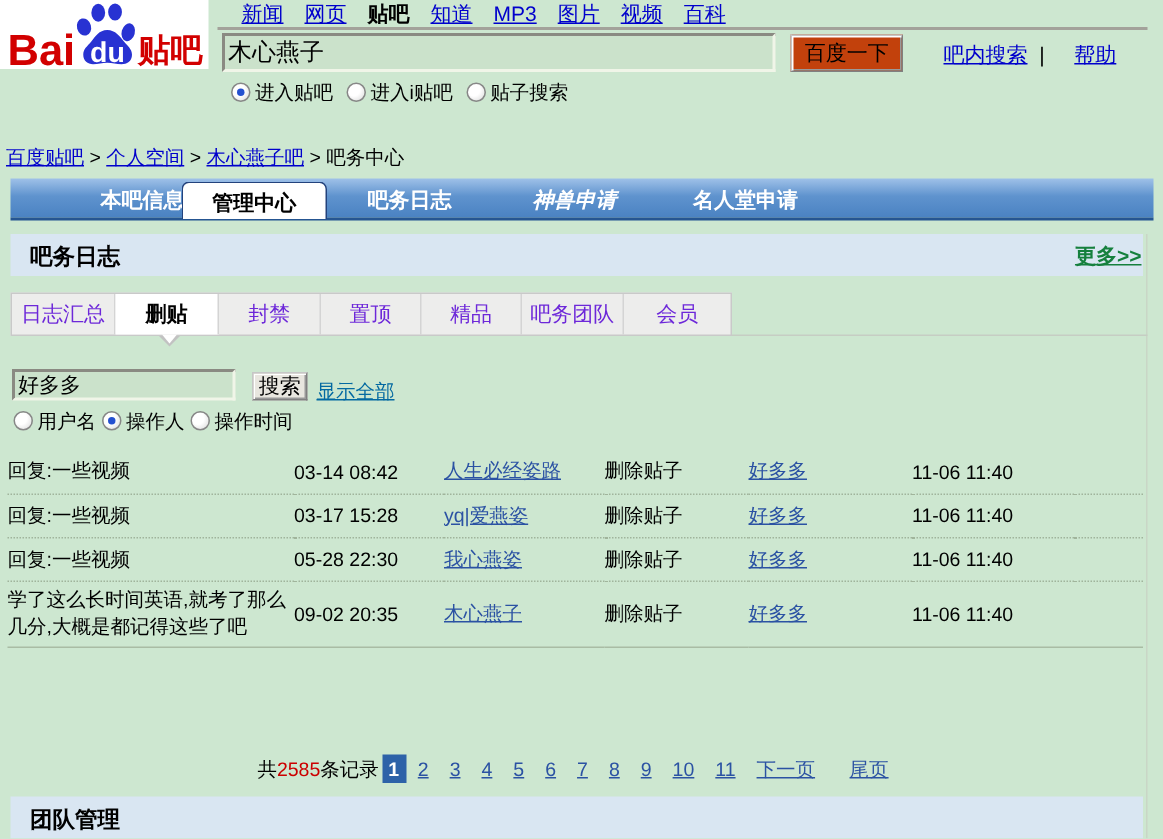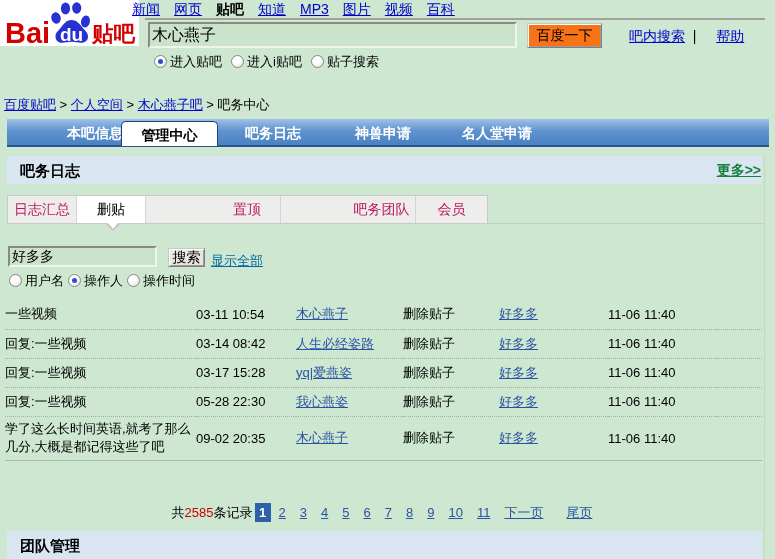--- a/index.html
+++ b/index.html
@@ -5,48 +5,48 @@
 * { margin:0; padding:0; box-sizing:border-box; }
 html,body { width:775px; height:559px; overflow:hidden; }
 body { background:#cde7d0; font-family:"Liberation Sans",sans-serif; font-size:14px; color:#000; position:relative; }
 a { text-decoration:underline; }
 .abs { position:absolute; }
 .blu { color:#0000cc;margin-left:12px; }
 .lnk { color:#0369a1; }
 
 #logobox { left:0; top:0; width:139px; height:46px; background:#fff; }
 
-#topnav { left:132px; top:1px; white-space:nowrap; }
+#topnav { left:161px; top:1px; white-space:nowrap; }
 #topnav a { color:#0000cc; margin-right:14px; }
 #topnav b { color:#000; margin-right:14px; text-decoration:none; }
 #navline { left:145px; top:18px; width:620px; height:2px; background:#a3a29a; }
 
 #sinput1 { left:148px; top:22px; width:369px; height:26px; background:#cbe2cb; border-top:2px solid #8a8a82; border-left:2px solid #8a8a82; border-bottom:2px solid #f0f5e8; border-right:2px solid #f0f5e8; font-size:16px; line-height:22px; padding:0 2px; font-family:"Liberation Sans",sans-serif; color:#000; }
-#btn1 { left:527px; top:23px; width:75px; height:25px; background:#f97316; border:1px solid #808080; border-top-color:#c6c6c6; border-left-color:#c6c6c6; box-shadow:inset 1px 1px 0 #ffffff, inset -1px -1px 0 #9a9a9a; text-align:center; line-height:23px; font-size:14px; }
+#btn1 { left:527px; top:23px; width:75px; height:25px; background:#c2410c; border:1px solid #808080; border-top-color:#c6c6c6; border-left-color:#c6c6c6; box-shadow:inset 1px 1px 0 #ffffff, inset -1px -1px 0 #9a9a9a; text-align:center; line-height:23px; font-size:14px; }
 #srchlinks { left:617px; top:28px; }
 
 .radio { display:inline-block; width:13px; height:13px; border-radius:50%; background:radial-gradient(circle at 35% 35%, #ffffff 40%, #d8d8d8); border:1px solid #878787; vertical-align:-2px; margin-right:3px; position:relative; }
 .radio.on::after { content:""; position:absolute; left:3px; top:3px; width:5px; height:5px; border-radius:50%; background:#2450d0; }
 #radiorow1 { left:154px; top:53px; font-size:13px; }
 #radiorow1 span.lbl { margin-right:9px; }
 
 #crumb { left:4px; top:96px; font-size:13px; }
 #crumb a { color:#0000cc; }
 
 #tabbar { left:7px; top:119px; width:762px; height:28px; background:linear-gradient(#9fc1e8,#5f93ce 45%,#4a82c2); border-bottom:2px solid #255591; }
 .mtab { position:absolute; top:6px; color:#fff; font-weight:bold; font-size:14px; }
 #acttab { position:absolute; left:114px; top:2px; width:97px; height:25px; background:#fff; border:1px solid #23427c; border-bottom:none; border-radius:5px 5px 0 0; text-align:center; line-height:26px; font-weight:bold; font-size:14px; color:#000; }
 
 #cbox { left:7px; top:156px; width:758px; height:403px; border-right:1px solid #c9d6c6; }
 #band1 { left:7px; top:156px; width:755px; height:28px; background:#d9e6f2; }
 #band1 b { position:absolute; left:13px; top:6px; font-size:15px; }
 #more { position:absolute; right:1px; top:6px; color:#15803d; font-weight:bold; font-size:14px; }
 #subtabs { left:7px; top:195px; width:481px; height:29px; background:#ededec; border:1px solid #c9c9c9; }
 .stab { position:absolute; top:0; height:27px; line-height:27px; text-align:center; font-size:14px; border-right:1px solid #d4d4d4; }
-.stab a { color:#be185d; text-decoration:none; }
+.stab a { color:#6d28d9; text-decoration:none; }
 #notch1 { position:absolute; left:106px; top:224px; width:0; height:0; border-left:7px solid transparent; border-right:7px solid transparent; border-top:7px solid #c2c2c2; }
 #notch2 { position:absolute; left:107.5px; top:223px; width:0; height:0; border-left:5.5px solid transparent; border-right:5.5px solid transparent; border-top:6.5px solid #ffffff; }
 #sinput2 { left:8px; top:246px; width:149px; height:21px; background:#cbe2cb; border-top:2px solid #8a8a82; border-left:2px solid #8a8a82; border-bottom:2px solid #f0f5e8; border-right:2px solid #f0f5e8; font-size:14px; padding:0 2px; font-family:"Liberation Sans",sans-serif; color:#000; }
 #btn2 { left:168px; top:248px; width:37px; height:19px; background:#e8e6df; border:1px solid #808080; border-top-color:#c6c6c6; border-left-color:#c6c6c6; box-shadow:inset 1px 1px 0 #ffffff, inset -1px -1px 0 #9a9a9a; text-align:center; line-height:17px; font-size:14px; }
 #showall { left:211px; top:252px; font-size:13px; }
 #radiorow2 { left:9px; top:272px; font-size:13px; }
 #radiorow2 span.lbl { margin-right:4px; }
 
 #logtable { position:absolute; left:5px; top:300px; width:757px; border-collapse:collapse; table-layout:fixed; font-size:13px; }
 #logtable td { padding:0; vertical-align:middle; }
@@ -81,32 +81,34 @@
 <div class="abs" id="navline"></div>
 <input class="abs" id="sinput1" value="木心燕子" style="">
 <div class="abs" id="btn1">百度一下</div>
 <div class="abs" id="srchlinks"><a class="blu" href="#">吧内搜索</a>&nbsp; | &nbsp;<a class="blu" href="#">帮助</a></div>
 <div class="abs" id="radiorow1"><span class="radio on"></span><span class="lbl">进入贴吧</span><span class="radio"></span><span class="lbl">进入i贴吧</span><span class="radio"></span><span class="lbl">贴子搜索</span></div>
 <div class="abs" id="crumb"><a href="#">百度贴吧</a> &gt; <a href="#">个人空间</a> &gt; <a href="#">木心燕子吧</a> &gt; 吧务中心</div>
 <div class="abs" id="tabbar">
   <span class="mtab" style="left:60px;">本吧信息</span>
   <div id="acttab">管理中心</div>
   <span class="mtab" style="left:238px;">吧务日志</span>
-  <span class="mtab" style="left:348px;">神兽申请</span>
+  <span class="mtab" style="left:348px;font-style:italic;">神兽申请</span>
   <span class="mtab" style="left:455px;">名人堂申请</span>
 </div>
 <div class="abs" id="cbox"></div>
 <div class="abs" id="band1">
     <b>吧务日志</b>
     <a id="more" href="#">更多&gt;&gt;</a>
   </div>
 <div class="abs" id="subtabs">
   <div class="stab" style="left:0;width:69px;"><a href="#">日志汇总</a></div>
-  <div class="stab" style="left:69px;width:69px;font-weight:normal;background:#fff;">删贴</div>
+  <div class="stab" style="left:69px;width:69px;font-weight:bold;background:#fff;">删贴</div>
+  <div class="stab" style="left:138px;width:68px;"><a href="#">封禁</a></div>
   <div class="stab" style="left:206px;width:67px;"><a href="#">置顶</a></div>
+  <div class="stab" style="left:273px;width:67px;"><a href="#">精品</a></div>
   <div class="stab" style="left:340px;width:68px;"><a href="#">吧务团队</a></div>
   <div class="stab" style="left:408px;width:71px;border-right:none;"><a href="#">会员</a></div>
 </div>
 <div id="tabline"></div>
 <div id="notch1"></div>
 <div id="notch2"></div>
 <input class="abs" id="sinput2" value="好多多" style="">
 <div class="abs" id="btn2">搜索</div>
 <a class="abs lnk" id="showall" href="#">显示全部</a>
 <div class="abs" id="radiorow2"><span class="radio"></span><span class="lbl">用户名</span><span class="radio on"></span><span class="lbl">操作人</span><span class="radio"></span><span class="lbl">操作时间</span></div>
@@ -114,29 +116,20 @@
   <colgroup>
       <col style="width:191px">
       <col style="width:100px">
       <col style="width:107px">
       <col style="width:96px">
       <col style="width:109px">
       <col style="width:108px">
       <col style="width:46px">
     </colgroup>
   <tbody>
-  <tr class="r">
-        <td>一些视频</td>
-        <td>03-11 10:54</td>
-        <td><a href="#">木心燕子</a></td>
-        <td>删除贴子</td>
-        <td><a href="#">好多多</a></td>
-        <td>11-06 11:40</td>
-        <td></td>
-      </tr>
   <tr class="r">
         <td>回复:一些视频</td>
         <td>03-14 08:42</td>
         <td><a href="#">人生必经姿路</a></td>
         <td>删除贴子</td>
         <td><a href="#">好多多</a></td>
         <td>11-06 11:40</td>
         <td></td>
       </tr>
   <tr class="r">

